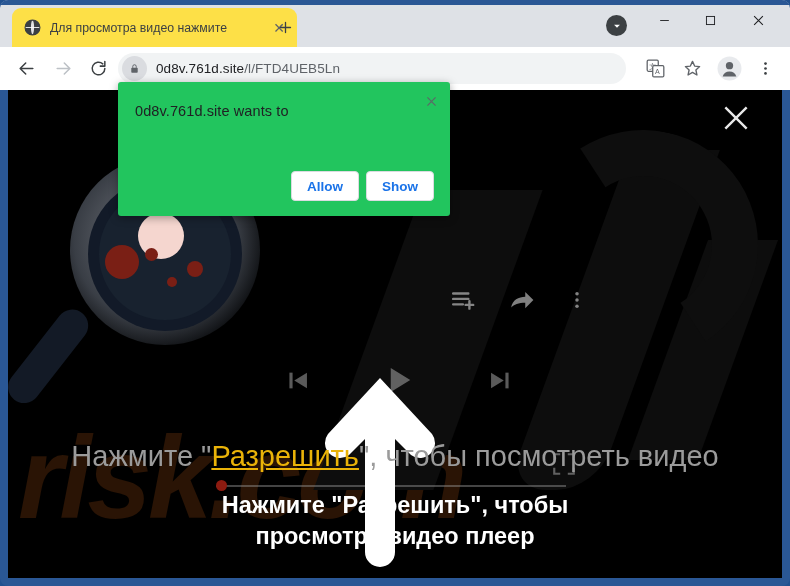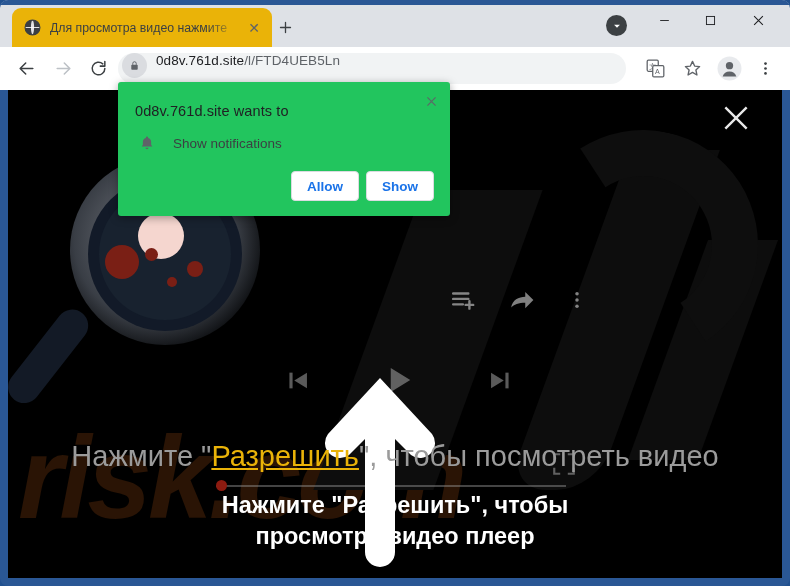--- a/index.html
+++ b/index.html
@@ -29,22 +29,22 @@
     border-top-right-radius: 8px;
   }
   #tabbar-topstrip {
     position: absolute;
     left: 0; top: 0; width: 790px; height: 5px;
     background: #2a5795;
   }
   #tab {
     position: absolute;
     left: 12px; top: 8px;
-    width: 260px; height: 39px;
-    background: #eab308;
+    width: 285px; height: 39px;
+    background: #fde047;
     border-radius: 9px 9px 0 0;
     display: flex;
     align-items: center;
     padding: 0 8px 0 12px;
   }
   #tab-favicon {
     width: 17px; height: 17px;
     flex: 0 0 17px;
     margin-right: 9px;
   }
@@ -113,20 +113,21 @@
   #tb-forward { left: 48px; }
   #tb-reload  { left: 83px; }
 
   #omnibox {
     position: absolute;
     left: 118px; top: 6px;
     width: 508px; height: 31px;
     background: #f1f3f4;
     border-radius: 16px;
     display: flex;
+    align-items: center;
     padding-left: 4px;
   }
   #omnibox-lock {
     width: 25px; height: 25px;
     flex: 0 0 25px;
     display: flex; align-items: center; justify-content: center;
     background: #dadce0;
     border-radius: 50%;
     margin-right: 9px;
   }
@@ -515,28 +516,19 @@
   <div id="perm-dialog" style="position:absolute;left:118px;top:82px;width:332px;height:134px;background:#22c55e;border-radius:3px;box-shadow:0 2px 9px rgba(0,0,0,0.35);">
 
     <div style="position:absolute;right:6px;top:6px;width:26px;height:26px;display:flex;align-items:center;justify-content:center;">
       <svg width="13" height="13" viewBox="0 0 24 24">
         <path d="M4.5 4.5l15 15M19.5 4.5l-15 15" stroke="#5f6368" stroke-width="2"></path>
       </svg>
     </div>
 
     <div style="position:absolute;left:17px;top:21px;font-size:14.5px;color:#202124;letter-spacing:0.1px;">0d8v.761d.site wants to</div>
 
-    <div style="position:absolute;left:17px;top:53px;display:flex;align-items:center;">
-      <span style="width:24px;display:flex;justify-content:center;">
-        <svg width="16" height="16" viewBox="0 0 24 24">
-          <path d="M12 2.2a1.7 1.7 0 0 1 1.7 1.7v.6a6.2 6.2 0 0 1 4.5 5.9v4.2l1.7 2.6H4.1l1.7-2.6v-4.2a6.2 6.2 0 0 1 4.5-5.9v-.6A1.7 1.7 0 0 1 12 2.2z" fill="#5f6368"></path>
-          <path d="M9.8 19.2a2.2 2.2 0 0 0 4.4 0z" fill="#5f6368"></path>
-        </svg>
-      </span>
-      <span style="margin-left:14px;font-size:13.5px;color:#3c4043;">Show notifications</span>
-    </div>
 
     <button style="position:absolute;left:173px;top:89px;width:68px;height:30px;background:#ffffff;border:1px solid #dadce0;border-radius:4px;color:#1a73e8;font-size:13.5px;font-weight:bold;font-family:'Liberation Sans',sans-serif;cursor:pointer;">Allow</button>
 
     <button style="position:absolute;left:248px;top:89px;width:68px;height:30px;background:#ffffff;border:1px solid #dadce0;border-radius:4px;color:#1a73e8;font-size:13.5px;font-weight:bold;font-family:'Liberation Sans',sans-serif;cursor:pointer;">Show</button>
   </div>
 
 </div>
 
 </body></html>

